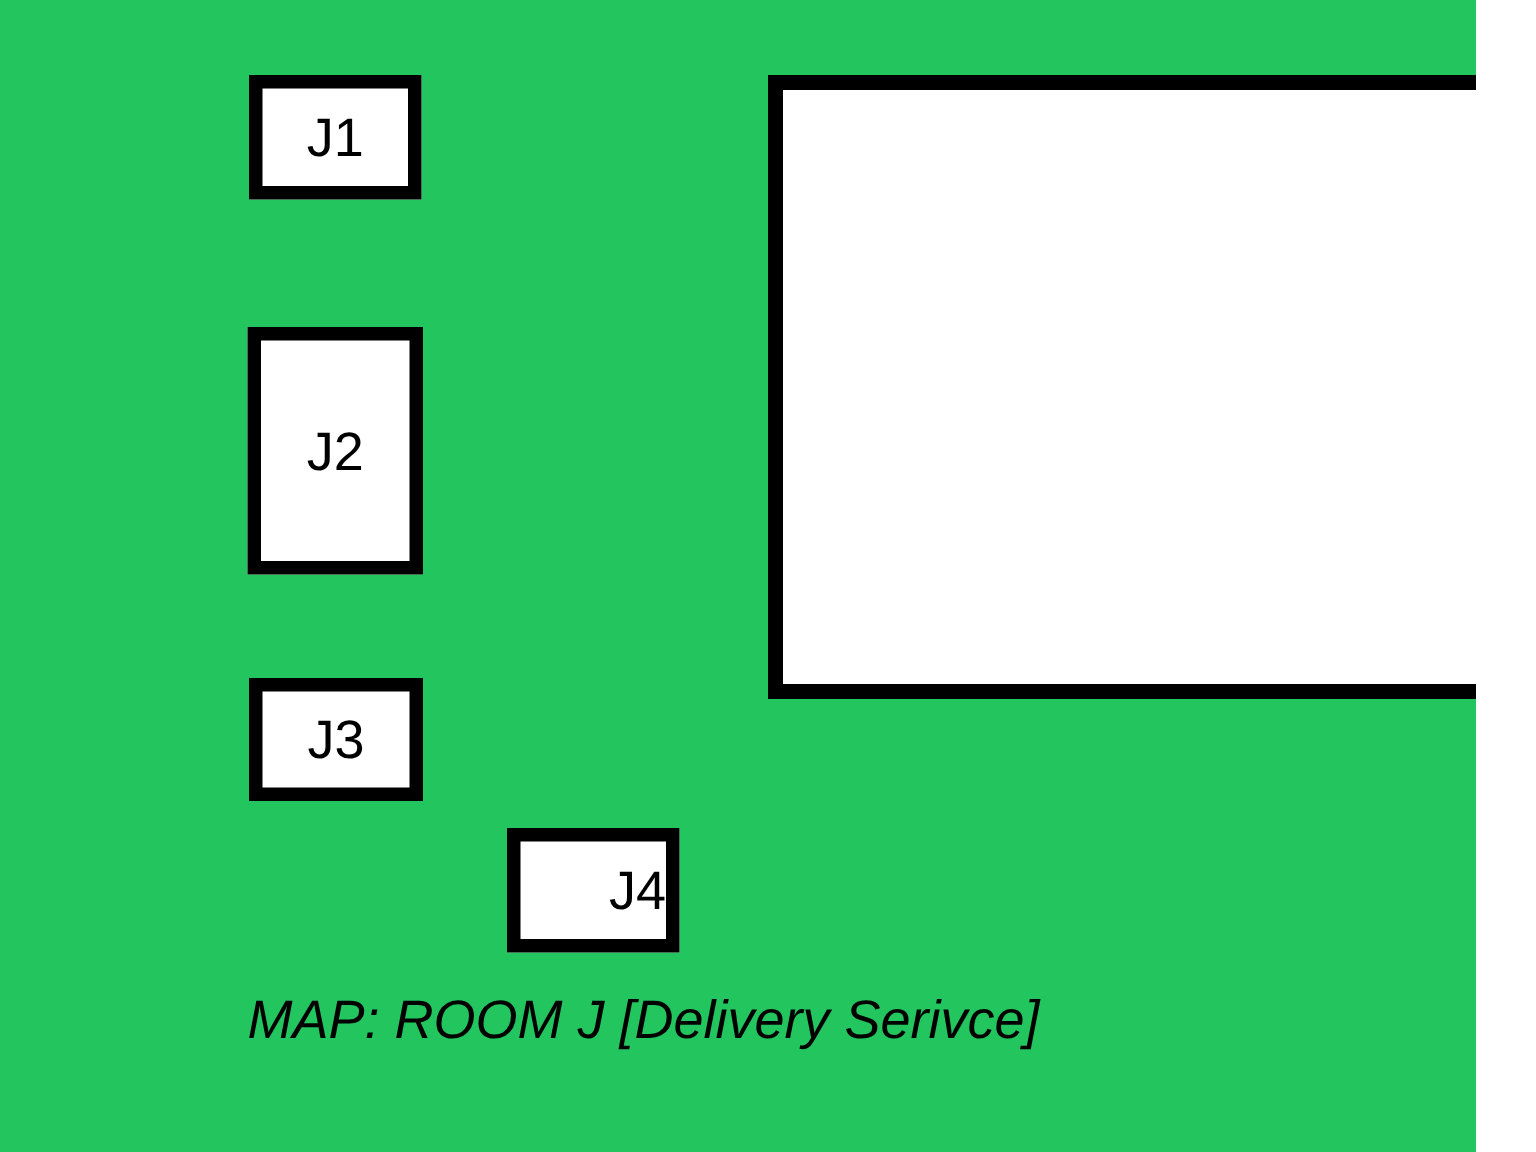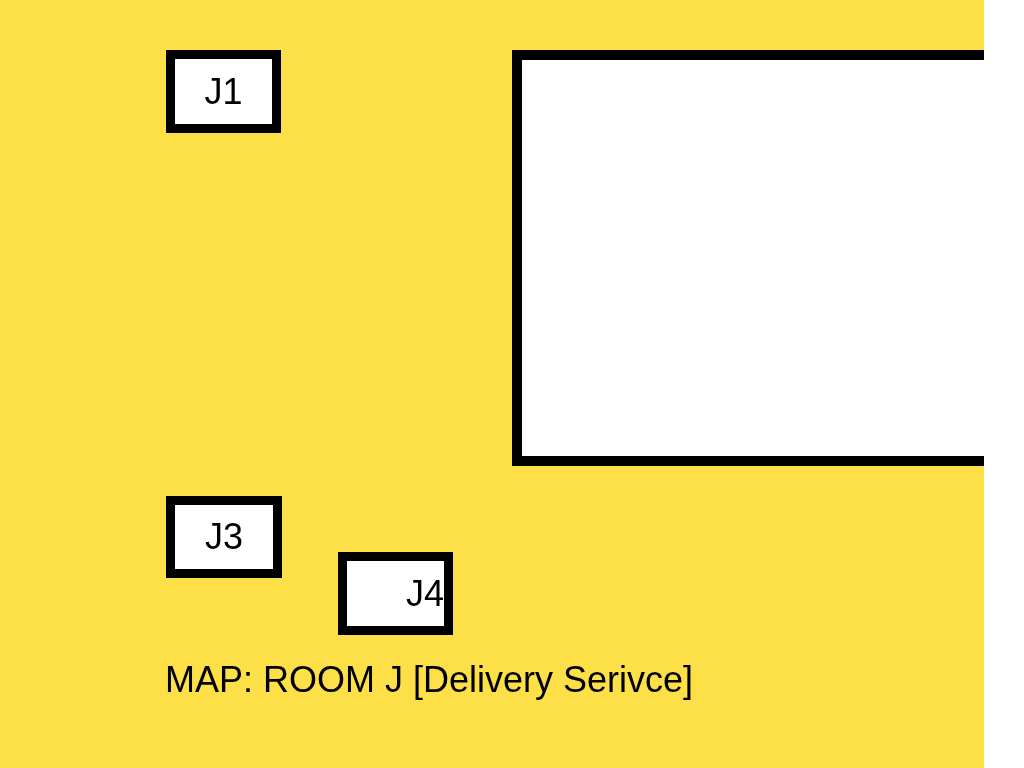--- a/index.html
+++ b/index.html
@@ -10,71 +10,75 @@
     width: 1024px;
     height: 768px;
     background: #ffffff;
     font-family: "Liberation Sans", sans-serif;
     overflow: hidden;
   }
   .map-canvas {
     position: relative;
     width: 984px;
     height: 768px;
-    background: #fde047;
+    background: #22c55e;
     overflow: hidden;
   }
   .room-box {
     position: absolute;
     box-sizing: border-box;
     border: 9px solid #000000;
     background: #ffffff;
     display: flex;
     align-items: center;
     justify-content: center;
   }
   .room-label {
     font-size: 36px;
     line-height: 1;
     color: #000000;
     white-space: nowrap;
   }
   .room-j1 { left: 166px; top: 50px;  width: 115px; height: 83px;  }
   .room-j2 { left: 165px; top: 218px; width: 117px; height: 165px; }
-  .room-j3 { left: 166px; top: 496px; width: 116px; height: 82px; text-align: right;  }
+  .room-j3 { left: 166px; top: 452px; width: 116px; height: 82px; text-align: right;  }
   .room-j4 { left: 338px; top: 552px; width: 115px; height: 83px; justify-content: flex-end;  }
   .large-area {
     position: absolute;
     box-sizing: border-box;
     left: 512px;
     top: 50px;
     width: 562px;   
     height: 416px;
     border: 10px solid #000000;
     background: #ffffff;
   }
   .map-caption {
     position: absolute;
     left: 165px;
     top: 662px;
     font-size: 36px;
     line-height: 1;
     color: #000000;
     white-space: nowrap;
+    font-style: italic;
   }
 </style>
 </head>
 <body>
 
 <div class="map-canvas">
 
   <div class="room-box room-j1">
     <span class="room-label">J1</span>
   </div>
 
+  <div class="room-box room-j2">
+    <span class="room-label">J2</span>
+  </div>
 
   <div class="room-box room-j3">
     <span class="room-label">J3</span>
   </div>
 
   <div class="room-box room-j4">
     <span class="room-label">J4</span>
   </div>
 
   <div class="large-area"></div>

